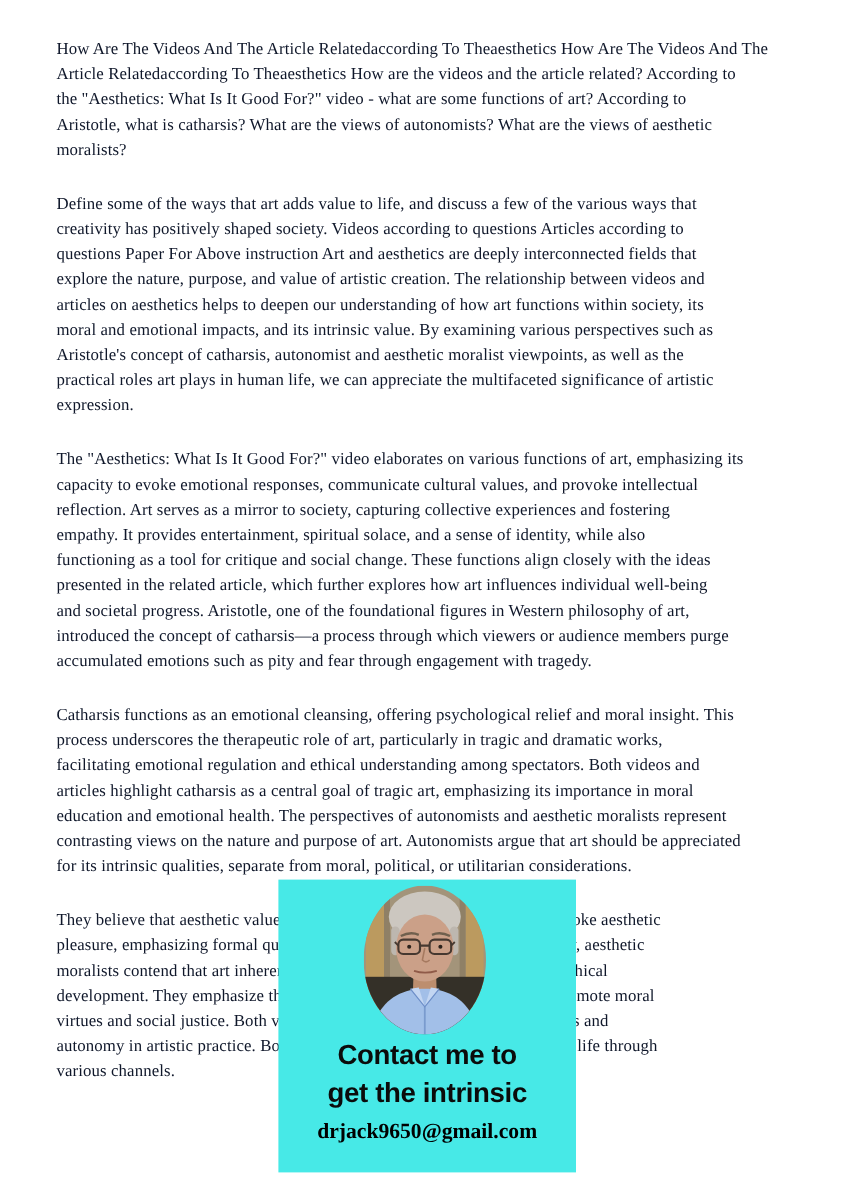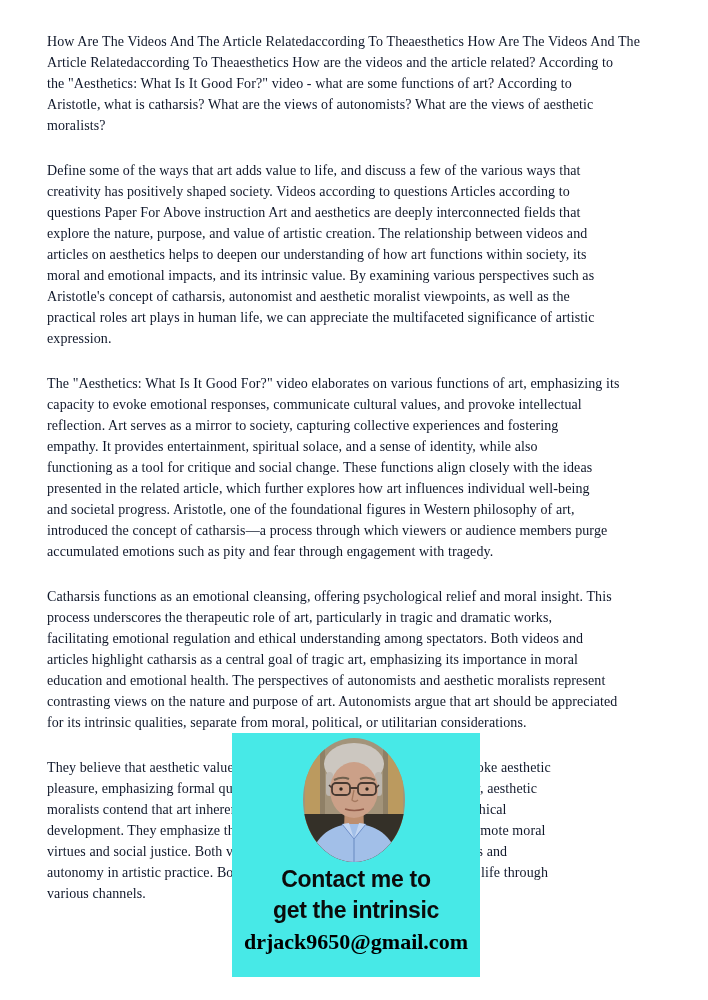--- a/index.html
+++ b/index.html
@@ -51,21 +51,21 @@
     color: #0b0b0b;
     white-space: pre-line;
   }
   .overlay-email {
     position: absolute;
     left: 0; top: 196px;
     width: 248px;
     text-align: center;
     font-family: "Liberation Serif", serif;
     font-weight: bold;
-    font-size: 22px;
+    font-size: 18px;
     line-height: 26px;
     color: #000000;
   }
 </style>
 </head>
 <body>
 
 <div class="doc-text">
   <p class="para">How Are The Videos And The Article Relatedaccording To Theaesthetics How Are The Videos And The
 Article Relatedaccording To Theaesthetics How are the videos and the article related? According to

